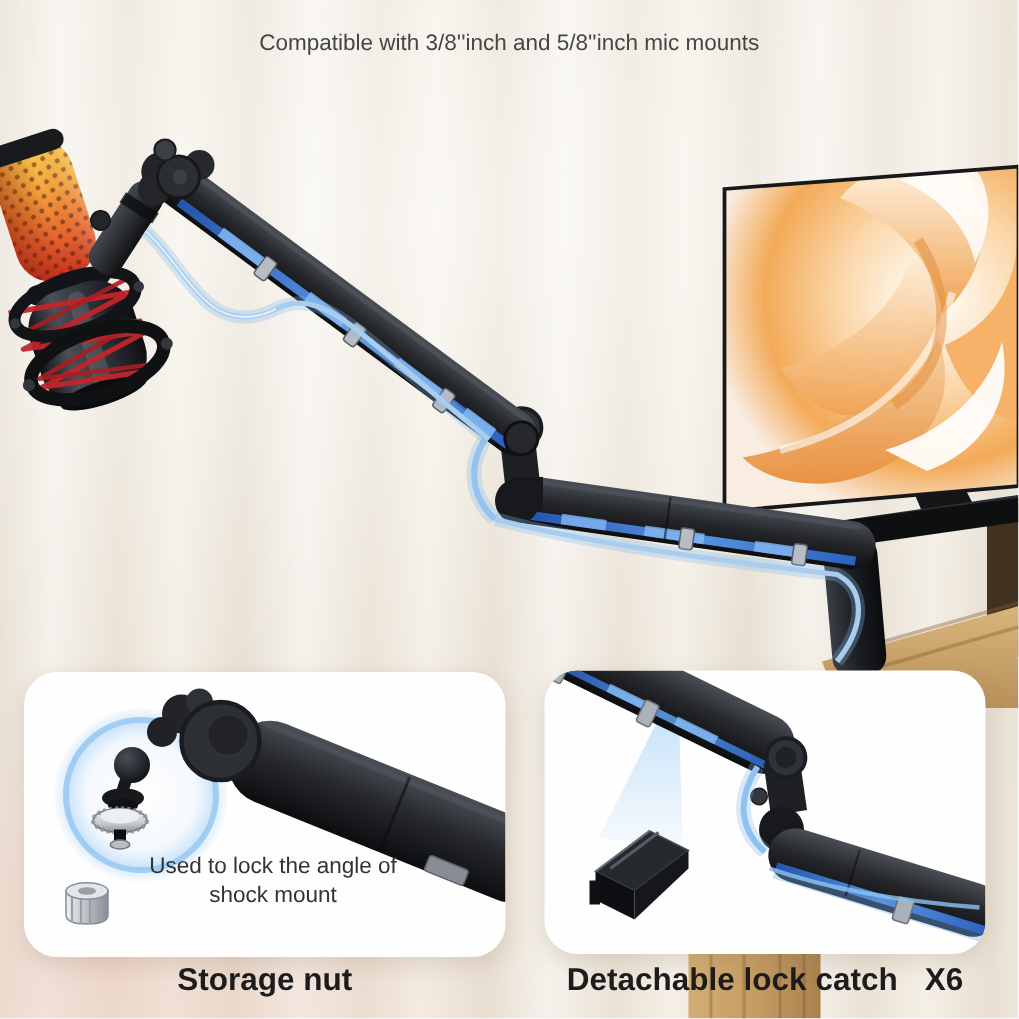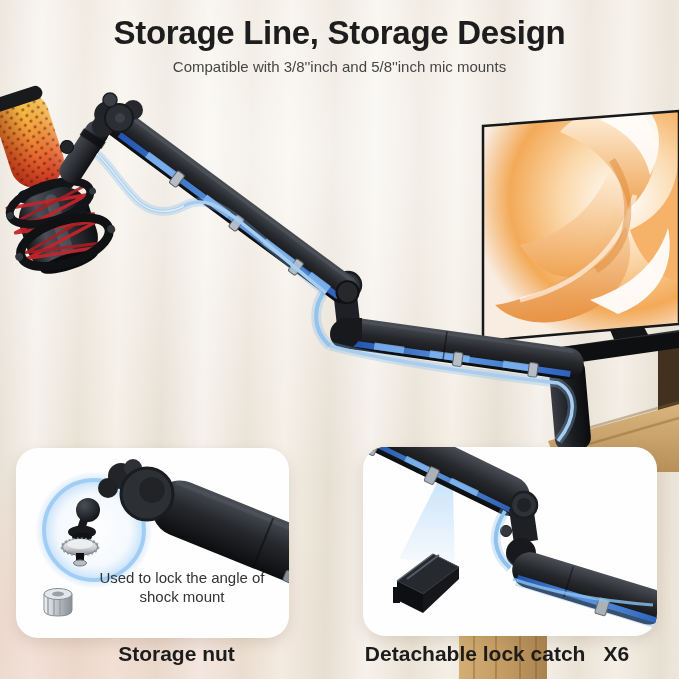--- a/index.html
+++ b/index.html
@@ -16,42 +16,41 @@
       linear-gradient(180deg,#f0eae0 0%,#ece5da 55%,#eee6db 100%);
   }
   header{position:absolute;top:14px;left:0;width:100%;text-align:center;z-index:3;}
   h1{margin:0;font-size:33px;font-weight:bold;color:#1d1d1d;letter-spacing:-.3px;}
   .subtitle{margin:6px 0 0 0;font-size:15px;color:#454545;}
   .scene{position:absolute;left:0;top:0;z-index:1;}
   .card{
     position:absolute;background:#fffefe;border-radius:22px;overflow:hidden;
     box-shadow:0 5px 14px rgba(135,115,90,.20);z-index:4;
   }
-  .card-left{left:16px;top:448px;width:273px;height:190px;}
+  .card-left{left:16px;top:448px;width:321px;height:190px;}
   .card-right{left:363px;top:447px;width:294px;height:189px;}
   .card svg{position:absolute;left:0;top:0;}
   .note{
     position:absolute;left:66px;top:120px;width:200px;text-align:center;
     font-size:15px;line-height:1.28;color:#333;
   }
   .card-label{
     position:absolute;top:642px;font-weight:bold;font-size:21px;color:#1c1c1c;
     text-align:center;z-index:5;
   }
   .label-left{left:16px;width:321px;}
-  .label-right{left:350px;width:294px;}
+  .label-right{left:363px;width:294px;}
   .qty{margin-left:18px;}
 </style>
 </head>
 <body>
 
 <div class="poster">
 
   <header>
-    <h1>Storage Line, Storage Design</h1>
     <p class="subtitle">Compatible with 3/8''inch and 5/8''inch mic mounts</p>
   </header>
 
   <svg class="scene" width="679" height="679" viewBox="0 0 679 679">
     <defs>
       <linearGradient id="gArm" x1="0" y1="0" x2="0" y2="1">
         <stop offset="0" stop-color="#4a4e55"></stop>
           <stop offset="0.45" stop-color="#26282c"></stop>
           <stop offset="1" stop-color="#0c0d0f"></stop>
       </linearGradient>

